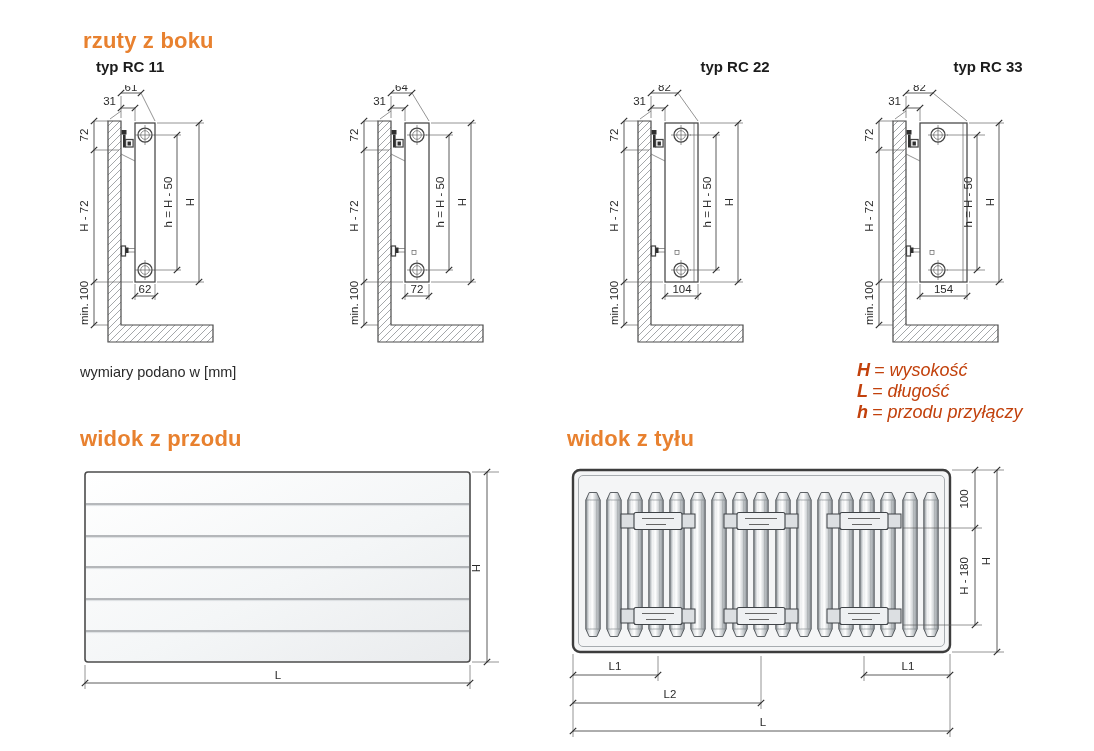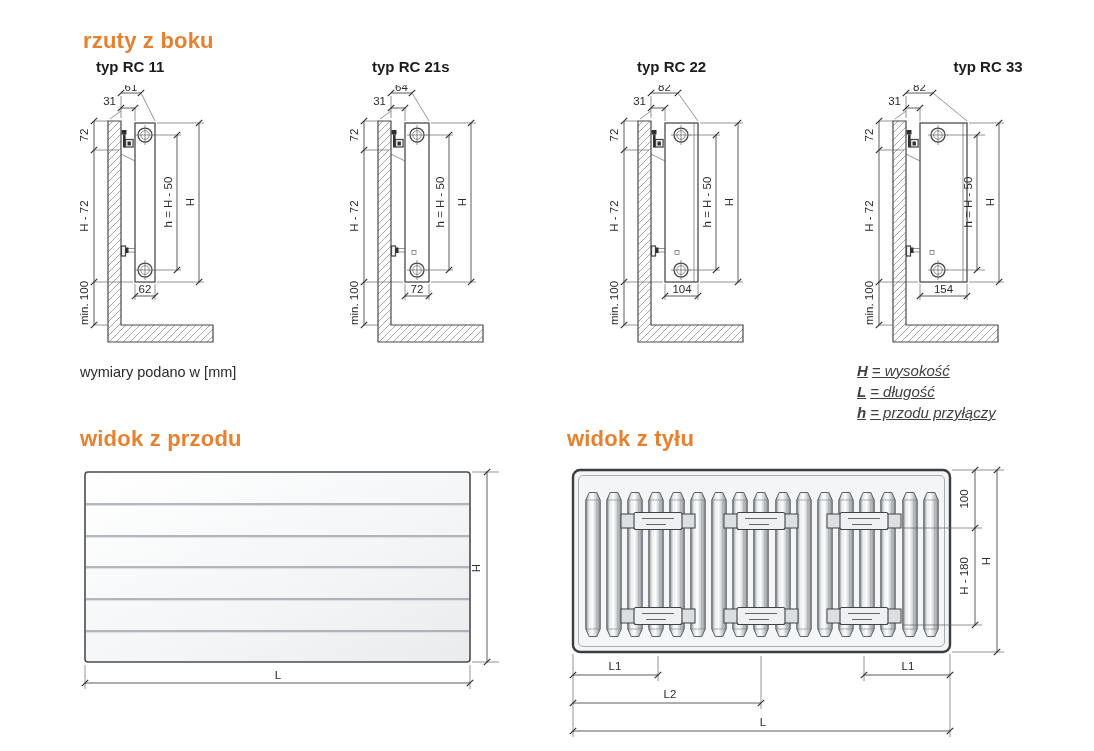--- a/index.html
+++ b/index.html
@@ -2,21 +2,21 @@
 <html><head>
 <meta charset="utf-8">
 <style>
   html,body{margin:0;padding:0;background:#fff;}
   body{width:1094px;height:751px;position:relative;overflow:hidden;
        font-family:"Liberation Sans",sans-serif;color:#1f1f1f;}
   .abs{position:absolute;}
   .heading{font-size:22px;font-weight:bold;color:#e8812f;letter-spacing:.2px;}
   .fig-title{font-size:15px;font-weight:bold;color:#1c1c1c;display:block;}
   .note{font-size:14.5px;color:#2a2a2a;}
-  .legend-item{font-size:15px;font-style:italic;color:#404040;line-height:21px;text-decoration:underline;}
+  .legend-item{font-size:18px;font-style:italic;color:#c2410c;line-height:21px;}
   .legend-item b{font-weight:bold;margin-right:4px;}
   figure{margin:0;padding:0;position:absolute;width:245px;height:295px;}
   figure svg{position:absolute;left:0;top:27px;}
   
   .hatch{stroke:#8d9094;stroke-width:0.8;fill:none;}
   .wallline{stroke:#4a4a4a;stroke-width:1.2;}
   .panel{fill:#ffffff;stroke:#454545;stroke-width:1.25;}
   .thin{stroke:#5a5a5a;stroke-width:0.65;fill:none;}
   .dl{stroke:#4a4a4a;stroke-width:0.9;fill:none;}
   .tk{stroke:#2e2e2e;stroke-width:1.15;fill:none;}
@@ -121,21 +121,20 @@
         <line x1="97" y1="199" x2="97" y2="215" class="thin"></line>
       <line x1="77" y1="211" x2="97" y2="211" class="dl"></line>
       <line x1="73.8" y1="214.2" x2="80.2" y2="207.8" class="tk"></line>
         <line x1="93.8" y1="214.2" x2="100.2" y2="207.8" class="tk"></line>
       <text class="dim" x="87" y="208" text-anchor="middle">62</text>
     </g>
   </svg>
 </figure>
 
 <figure style="left:328px;top:58px;">
-  <span class="fig-title" style="margin-left:44px;">typ RC 21s</span>
   <svg width="245" height="265" viewBox="0 0 245 265">
     <defs>
         <pattern id="hB" width="7" height="7" patternUnits="userSpaceOnUse">
           <path d="M0,7 L7,0" class="hatch"></path>
         </pattern>
       </defs>
     <g>
       <path d="M50,36 H63 V240 H155 V257 H50 Z" fill="url(#hB)" class="wallline"></path>
     </g>
     <g>
@@ -204,21 +203,21 @@
         <line x1="101" y1="199" x2="101" y2="215" class="thin"></line>
       <line x1="77" y1="211" x2="101" y2="211" class="dl"></line>
       <line x1="73.8" y1="214.2" x2="80.2" y2="207.8" class="tk"></line>
         <line x1="97.8" y1="214.2" x2="104.2" y2="207.8" class="tk"></line>
       <text class="dim" x="89" y="208" text-anchor="middle">72</text>
     </g>
   </svg>
 </figure>
 
 <figure style="left:588px;top:58px;">
-  <span class="fig-title" style="margin-left:49px;">typ RC 22</span>
+  <span class="fig-title" style="margin-left:49px;text-align:center;">typ RC 22</span>
   <svg width="245" height="265" viewBox="0 0 245 265">
     <defs>
         <pattern id="hC" width="7" height="7" patternUnits="userSpaceOnUse">
           <path d="M0,7 L7,0" class="hatch"></path>
         </pattern>
       </defs>
     <g>
       <path d="M50,36 H63 V240 H155 V257 H50 Z" fill="url(#hC)" class="wallline"></path>
     </g>
     <g>

